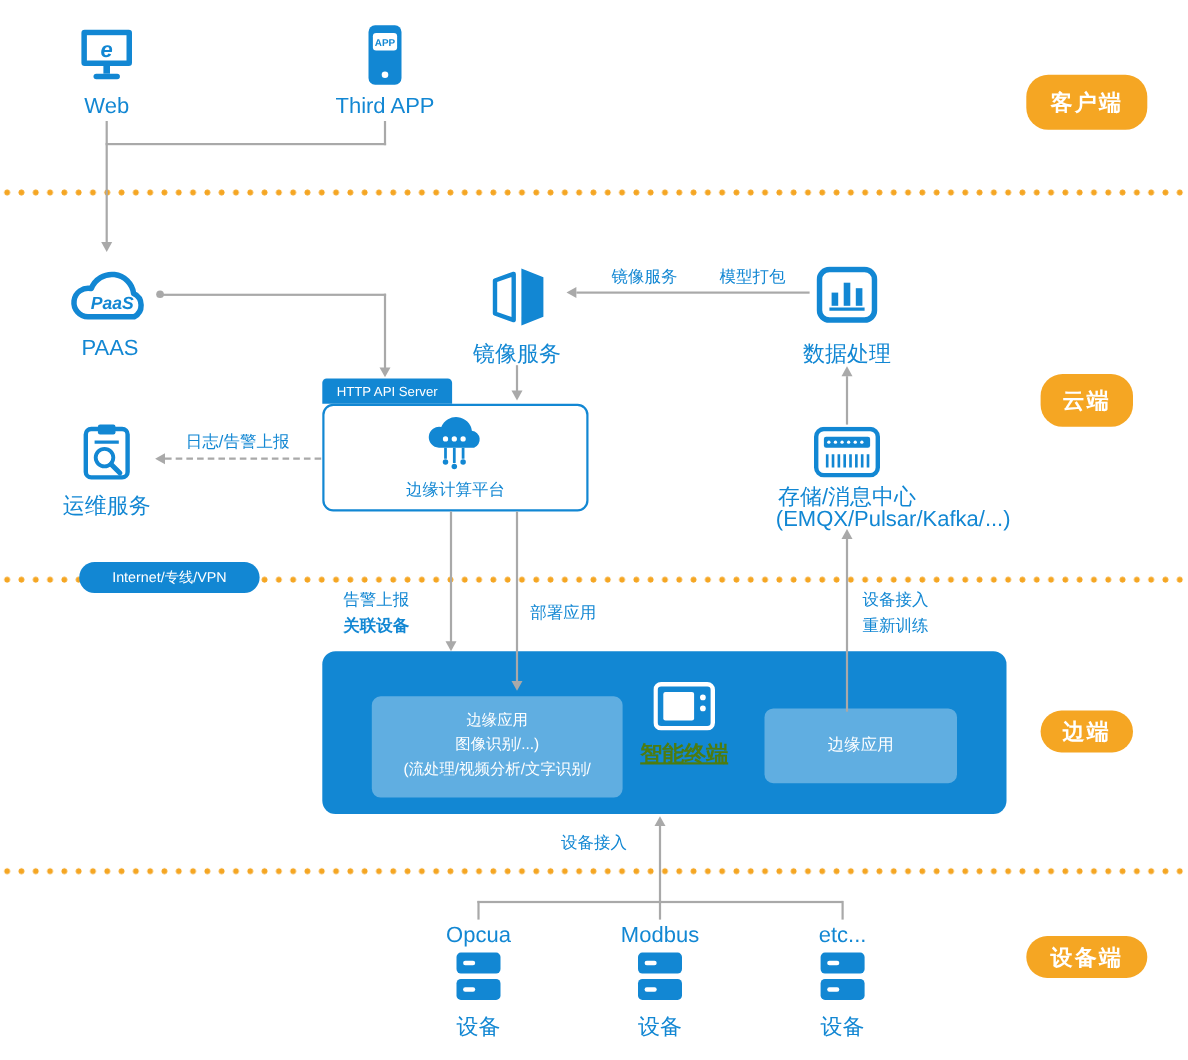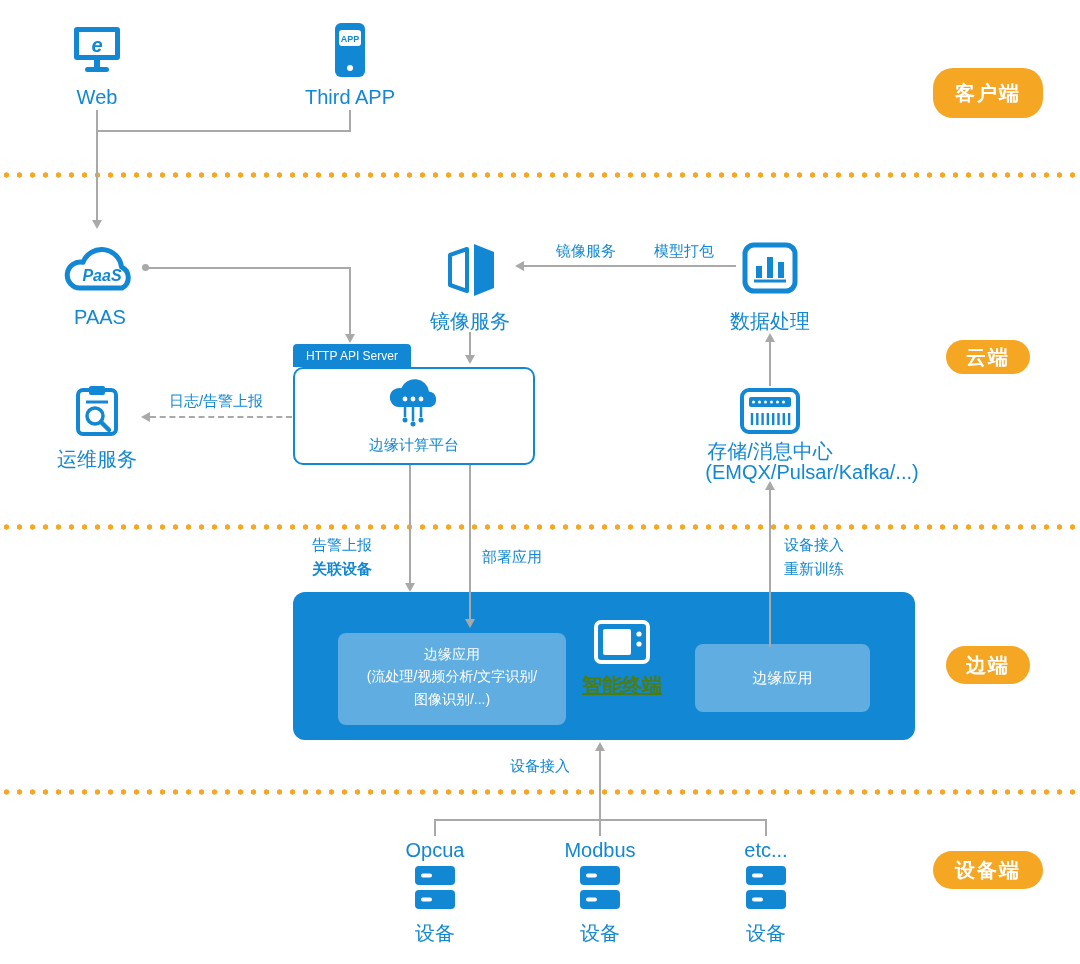--- a/index.html
+++ b/index.html
@@ -44,21 +44,21 @@
 
 <div class="canvas">
 
   <div class="sep" style="top:172px;"></div>
   <div class="sep" style="top:524px;"></div>
   <div class="sep" style="top:789px;"></div>
 
   <div class="pill" style="left:933px; top:68px; width:110px; height:50px;">
       <span>客户端</span>
     </div>
-  <div class="pill" style="left:946px; top:340px; width:84px; height:34px;">
+  <div class="pill" style="left:946px; top:340px; width:84px; height:48px;">
       <span>云端</span>
     </div>
   <div class="pill" style="left:946px; top:646px; width:84px; height:38px;">
       <span>边端</span>
     </div>
   <div class="pill" style="left:933px; top:851px; width:110px; height:38px;">
       <span>设备端</span>
     </div>
 
   <div class="icon" style="left:69px; top:22px;">
@@ -183,41 +183,44 @@
           <line x1="49.1" y1="25" x2="49.1" y2="37"></line>
       </g>
     </svg>
   </div>
   <div class="lbl ctr" style="left:770px; top:438px;">存储/消息中心</div>
   <div class="lbl ctr" style="left:770px; top:461px;margin-left:42px;">(EMQX/Pulsar/Kafka/...)</div>
 
   <div class="line-v" style="left:769px; top:342px; height:44px;"></div>
   <div class="arr up" style="left:765px; top:333px;"></div>
 
+  <div class="bluetag" style="left:72px; top:511px; width:164px; height:28px; font-size:13px; border-radius:14px;">
+    <span>Internet/专线/VPN</span>
+  </div>
 
   <div class="line-v" style="left:409px; top:465px; height:120px;"></div>
   <div class="arr down" style="left:405px; top:583px;"></div>
   <div class="lbl sm" style="left:312px; top:536px;">告警上报</div>
   <div class="lbl sm" style="left:312px; top:560px;font-weight:bold;">关联设备</div>
 
   <div class="line-v" style="left:469px; top:465px; height:156px; z-index:3;"></div>
   <div class="arr down" style="left:465px; top:619px; z-index:3;"></div>
   <div class="lbl sm" style="left:482px; top:548px;">部署应用</div>
 
   <div class="line-v" style="left:769px; top:489px; height:158px; z-index:3;"></div>
   <div class="arr up" style="left:765px; top:481px;"></div>
   <div class="lbl sm" style="left:784px; top:536px;">设备接入</div>
   <div class="lbl sm" style="left:784px; top:560px;">重新训练</div>
 
   <div class="edge-box" style="left:293px; top:592px; width:622px; height:148px; z-index:1;"></div>
 
   <div class="innerbox" style="left:338px; top:633px; width:228px; height:92px; padding-top:10px; z-index:2;">
     <span class="row">边缘应用</span>
+    <span class="row">图像识别/...)</span>
     <span class="row">(流处理/视频分析/文字识别/</span>
-    <span class="row">图像识别/...)</span>
   </div>
 
   <div class="icon" style="left:594px; top:620px; z-index:2;">
     <svg width="56" height="44" viewBox="0 0 56 44">
       <rect x="2" y="2" width="52" height="40" rx="5" fill="none" stroke="#fff" stroke-width="4"></rect>
       <rect x="9" y="9" width="28" height="26" rx="2" fill="#fff"></rect>
       <circle cx="45" cy="14" r="2.6" fill="#fff"></circle>
       <circle cx="45" cy="24" r="2.6" fill="#fff"></circle>
     </svg>
   </div>

